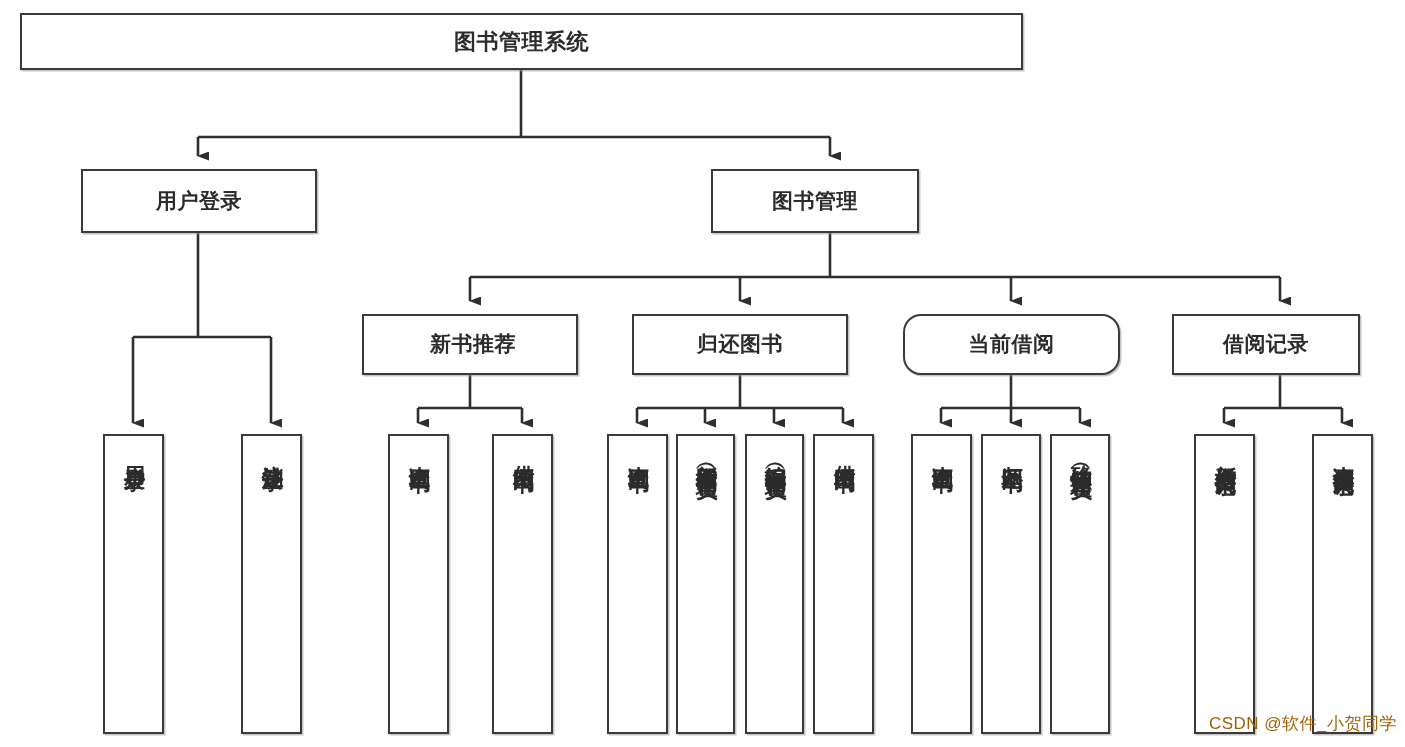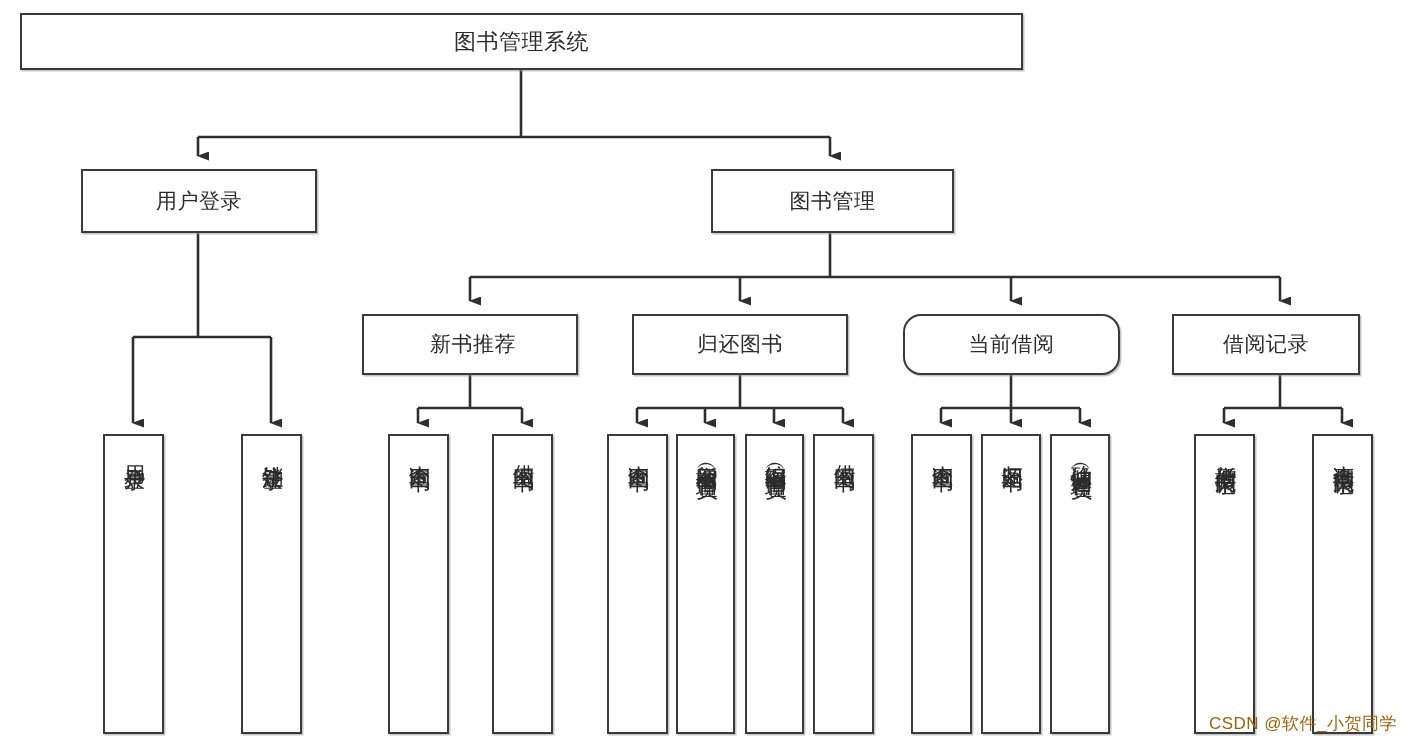--- a/index.html
+++ b/index.html
@@ -35,20 +35,21 @@
     justify-content: center;
     color: #2b2b2b;
     box-shadow: 1.5px 1.5px 0 rgba(150,150,150,0.55);
   }
   .node .label {
     display: block;
     text-align: center;
     line-height: 1.06;
     letter-spacing: 0.5px;
     color: #2b2b2b;
+    font-weight: bold;
   }
   
   .node.h .label {
     font-size: 21px;
     white-space: nowrap;
   }
   
   .node.v {
     align-items: flex-start;
     justify-content: center;
@@ -129,21 +130,21 @@
     </g>
   </svg>
 
   <div class="node h" id="root-node" style="left:20px; top:13px; width:1003px; height:57px;">
     <span class="label">图书管理系统</span>
   </div>
 
   <div class="node h" style="left:81px; top:169px; width:236px; height:64px;">
     <span class="label">用户登录</span>
   </div>
-  <div class="node h" style="left:711px; top:169px; width:243px; height:64px;">
+  <div class="node h" style="left:711px; top:169px; width:208px; height:64px;">
     <span class="label">图书管理</span>
   </div>
 
   <div class="node h" style="left:362px; top:314px; width:216px; height:61px;padding-left:6px;">
     <span class="label">新书推荐</span>
   </div>
   <div class="node h" style="left:632px; top:314px; width:216px; height:61px;">
     <span class="label">归还图书</span>
   </div>
   <div class="node h" style="left:903px; top:314px; width:217px; height:61px;border-radius:18px;">

